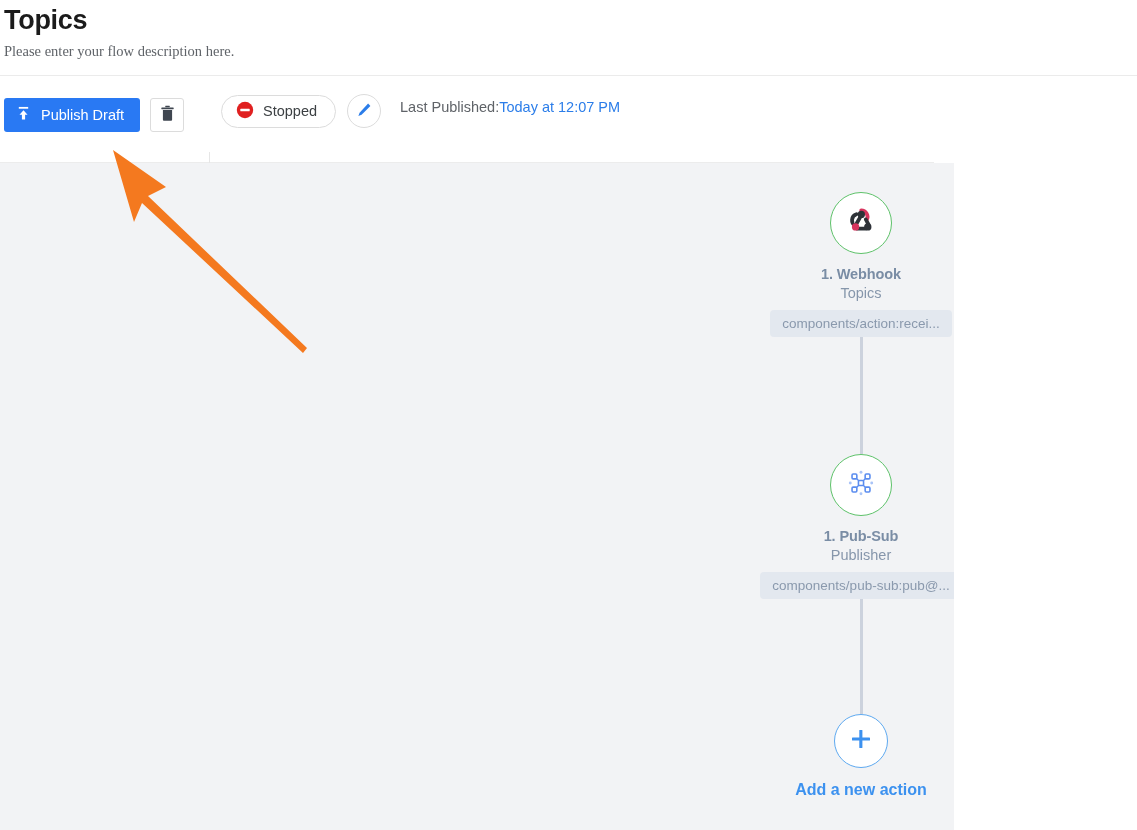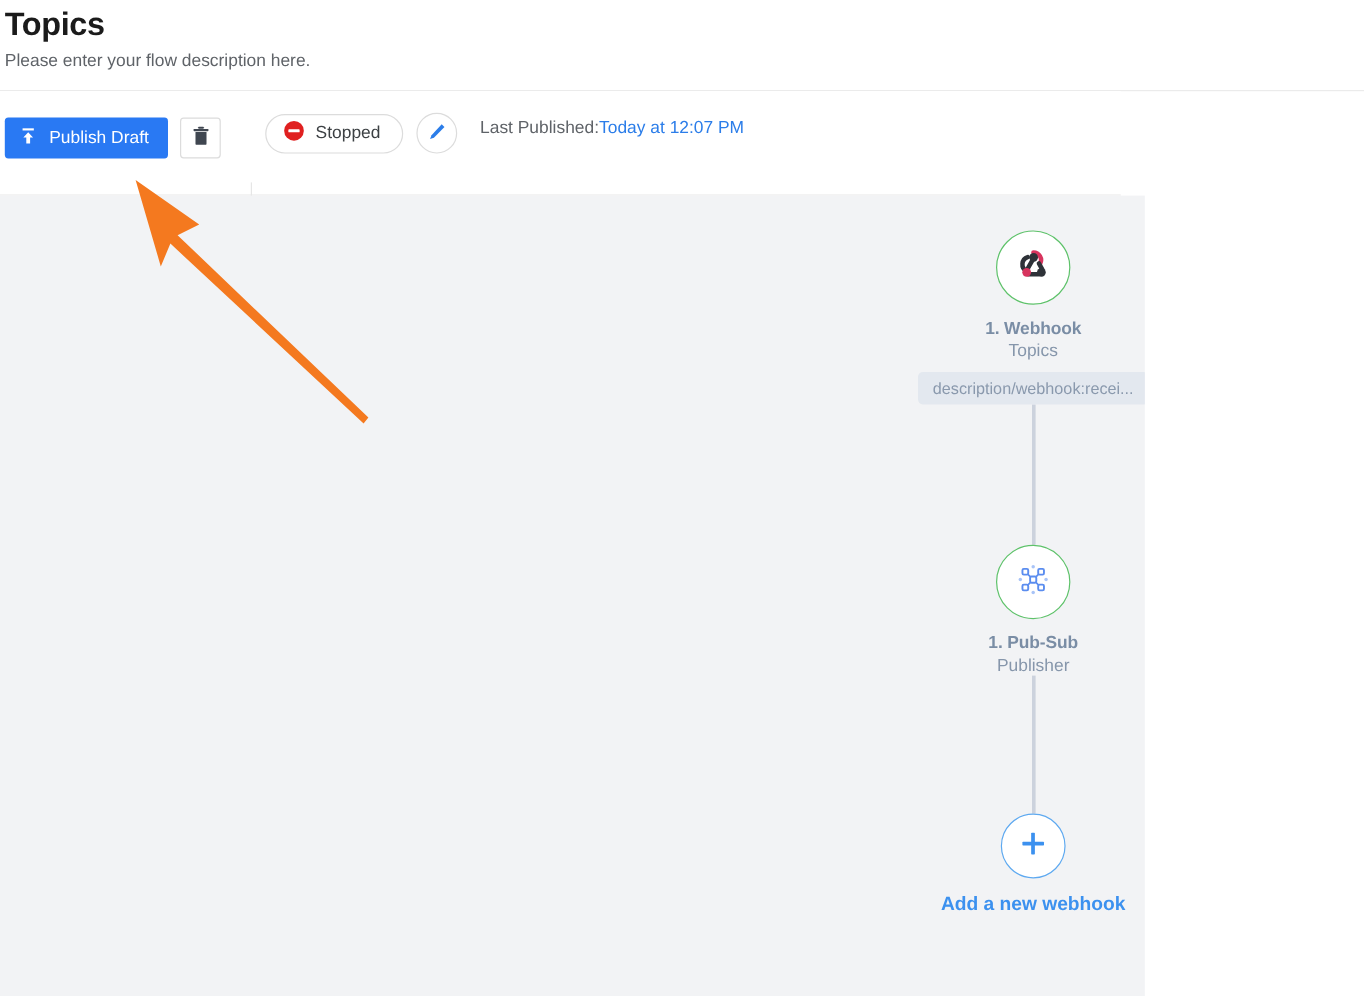--- a/index.html
+++ b/index.html
@@ -39,20 +39,21 @@
     letter-spacing: -0.3px;
     text-align: right;
   }
   .page-subtitle {
     position: absolute;
     left: 4px;
     top: 41px;
     font-size: 14.5px;
     line-height: 20px;
     color: #5f6368;
+    font-family: Liberation Serif, serif;
   }
 
   
   .toolbar {
     position: absolute;
     left: 0; top: 76px;
     width: 934px;
     height: 87px;
     background: #ffffff;
     border-bottom: 1px solid #ececec;
@@ -341,21 +342,21 @@
             <path d="M25.6 18.2 l3.4 6.2" fill="none" stroke="#2e3238" stroke-width="4.4" stroke-linecap="round"></path>
             <path d="M19.6 14.6 l-4.6 8.0" fill="none" stroke="#2e3238" stroke-width="4.4" stroke-linecap="round"></path>
             <circle cx="20.4" cy="12.3" r="4.3" fill="#2e3238"></circle>
             <circle cx="13.6" cy="27.0" r="4.3" fill="#d7345e"></circle>
             <circle cx="28.0" cy="27.0" r="4.3" fill="#2e3238"></circle>
           </svg>
         </span>
       </div>
       <div class="node-title">1. Webhook</div>
       <div class="node-sub">Topics</div>
-      <div class="node-chip">description/webhook:recei...</div>
+      <div class="node-chip">components/action:recei...</div>
     </div>
 
     <div class="connector" style="height:117px;"></div>
 
     <div class="node">
       <div class="node-circle">
         <span>
           <svg width="32" height="32" viewBox="0 0 40 40">
             <g stroke="#5b8def" stroke-width="1.8" fill="none">
               <line x1="20" y1="20" x2="12.5" y2="12.5"></line>
@@ -370,34 +371,35 @@
             <rect x="25.2" y="25.2" width="6.0" height="6.0" rx="1.4" fill="#ffffff" stroke="#5b8def" stroke-width="2"></rect>
             <circle cx="20" cy="6.6" r="1.8" fill="#a9c4f7"></circle>
             <circle cx="20" cy="33.4" r="1.8" fill="#a9c4f7"></circle>
             <circle cx="6.6" cy="20" r="1.8" fill="#a9c4f7"></circle>
             <circle cx="33.4" cy="20" r="1.8" fill="#a9c4f7"></circle>
           </svg>
         </span>
       </div>
       <div class="node-title">1. Pub-Sub</div>
       <div class="node-sub">Publisher</div>
+      <div class="node-chip">components/pub-sub:pub@...</div>
     </div>
 
     <div class="connector" style="height:115px;"></div>
 
     <div class="node">
       <div class="add-circle">
         <span>
           <svg width="26" height="26" viewBox="0 0 26 26">
             <rect x="11.3" y="4" width="3.1" height="18" rx="0.6" fill="#3c91ef"></rect>
             <rect x="4" y="11.4" width="18" height="3.1" rx="0.6" fill="#3c91ef"></rect>
           </svg>
         </span>
       </div>
-      <div class="add-label">Add a new webhook</div>
+      <div class="add-label">Add a new action</div>
     </div>
 
   </div>
 </div>
 
 <svg class="annotation-arrow" viewBox="0 0 1137 830">
   <g fill="#f4791f">
     <path d="M113 150 L166 187 L148 196 L307 348 L303 353 L142 203 L134 222 Z"></path>
   </g>
 </svg>

